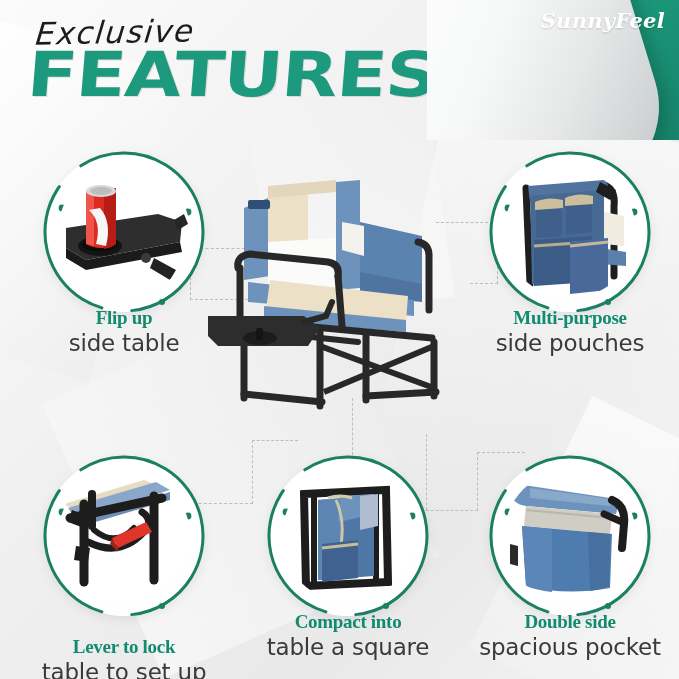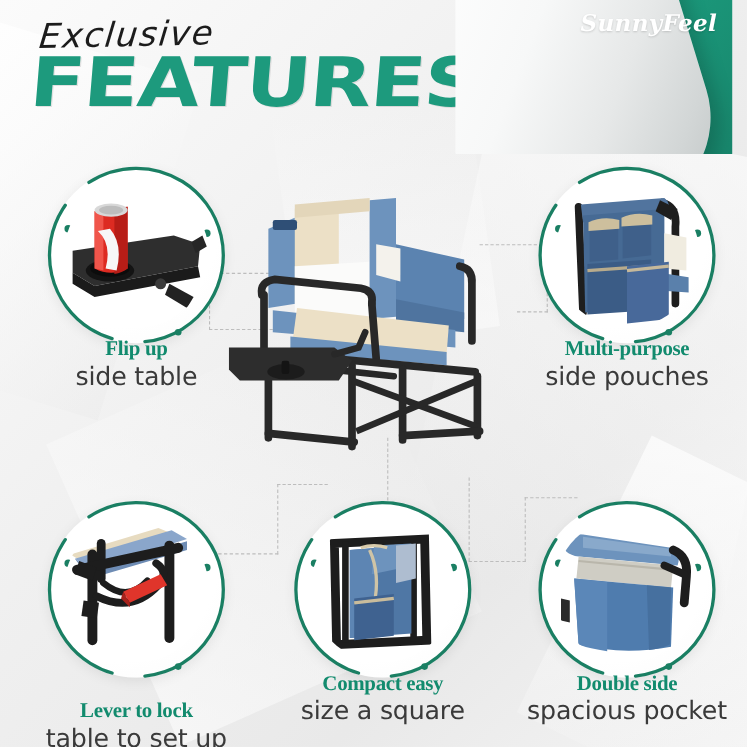--- a/index.html
+++ b/index.html
@@ -47,21 +47,21 @@
     font-size:62px;font-weight:700;
     color:#1d9a7d;
     letter-spacing:-1px;
     transform:scaleX(1.18) skewX(-4deg);
     transform-origin:left top;
     line-height:1;
     text-shadow:1px 1px 0 rgba(0,0,0,.10);
   }
 
   
-  .corner{position:absolute;right:13px;top:0;width:252px;height:140px;overflow:hidden;}
+  .corner{position:absolute;right:0;top:0;width:252px;height:140px;overflow:hidden;}
   .corner-teal{
     position:absolute;right:0;top:0;width:252px;height:140px;
     background:linear-gradient(135deg,#21a184 0%,#1b9a7c 45%,#18866c 100%);
     clip-path:polygon(40% 0,100% 0,100% 100%,100% 100%,22% 100%);
   }
   .curl{
     position:absolute;left:-28px;top:-46px;width:250px;height:252px;
     background:linear-gradient(128deg,#ffffff 0%,#f7f8f8 38%,#e6e8e8 64%,#d2d6d6 84%,#bfc4c4 100%);
     border-radius:0 0 52% 100%;
     transform:rotate(-17deg);
@@ -352,22 +352,22 @@
         <path d="M46,28 Q58,24 70,28" stroke="#d8cbab" stroke-width="3" fill="none"></path>
 
         <path d="M40,74 L76,70 L76,108 L40,112 Z" fill="#3f6290"></path>
         <path d="M40,78 L76,74" stroke="#c9bc9c" stroke-width="3"></path>
 
         <path d="M78,26 L96,24 L96,56 L78,60 Z" fill="#aebdd0"></path>
       </svg>
     </div>
   </div>
   <div class="cap" style="left:233px;top:611px;">
-    <div class="t1">Compact easy</div>
-    <div class="t2">size a square</div>
+    <div class="t1">Compact into</div>
+    <div class="t2">table a square</div>
   </div>
 
   <div class="feat" style="left:490px;top:456px;">
     <div class="ring">
       <svg width="172" height="172" viewBox="0 0 172 172">
         <circle cx="86" cy="86" r="79" fill="none" stroke="#1a7f63" stroke-width="3" stroke-dasharray="196 30 150 30" stroke-linecap="round" transform="rotate(-58 86 86)"></circle>
         <circle cx="24" cy="62" r="3.4" fill="#1a7f63"></circle>
         <circle cx="150" cy="66" r="3.4" fill="#1a7f63"></circle>
         <circle cx="124" cy="156" r="3" fill="#1a7f63"></circle>
       </svg>

